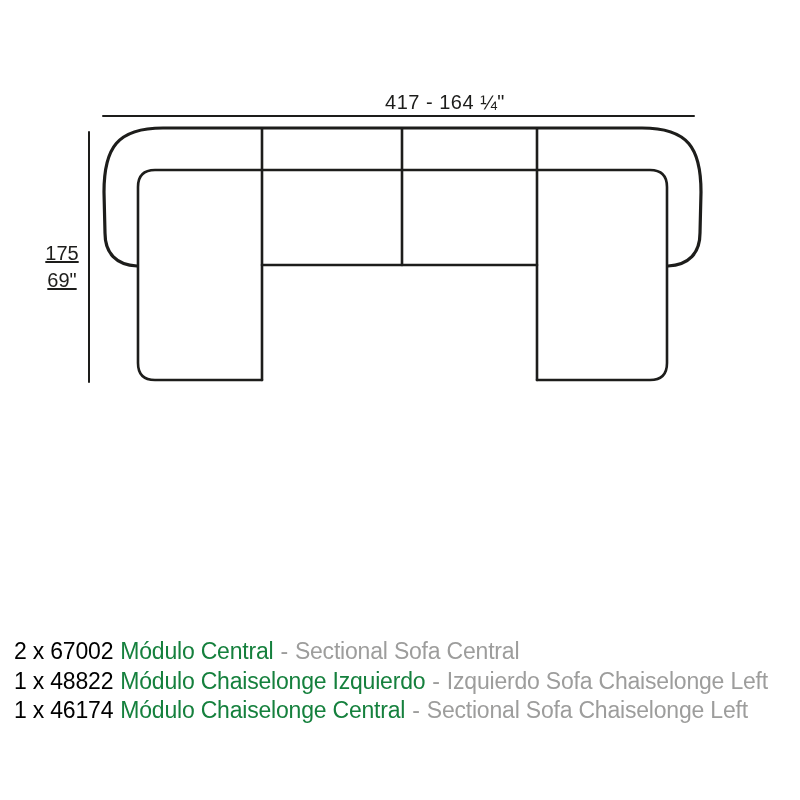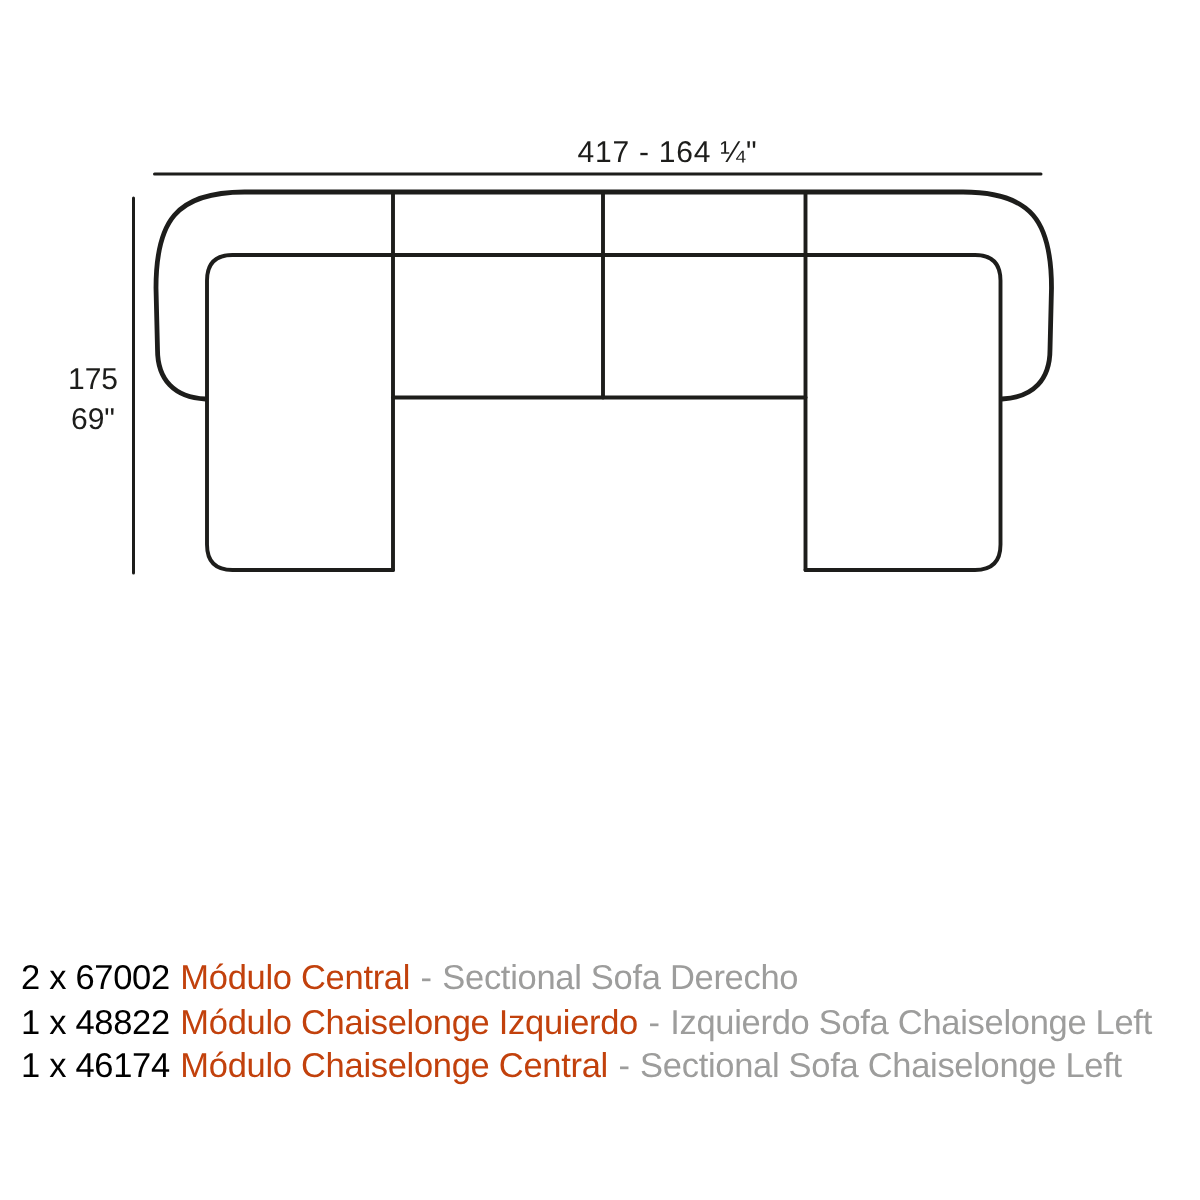--- a/index.html
+++ b/index.html
@@ -21,31 +21,32 @@
     letter-spacing: 0.5px;
     color: #1d1d1b;
   }
   .dim-height {
     position: absolute;
     left: 35px; top: 240px; width: 54px;
     text-align: center;
     font-size: 20px;
     line-height: 27px;
     color: #1d1d1b;
+    text-decoration: underline;
   }
   .module-list {
     position: absolute;
     left: 14px; top: 637px;
     font-size: 23px;
     line-height: 29.5px;
     white-space: nowrap;
     letter-spacing: -0.2px;
   }
   .module-row .qty { font-weight: normal; color: #000000; margin-right: 7px; }
-  .module-row .es  { color: #c2410c; }
+  .module-row .es  { color: #15803d; }
   .module-row .sep { color: #9d9d9c; margin: 0 7px; }
   .module-row .en  { color: #9d9d9c; }
 </style>
 </head>
 <body>
 
 <div class="stage">
 
   <svg class="drawing" width="800" height="800" viewBox="0 0 800 800">
     <g fill="none" stroke="#1d1d1b" stroke-linecap="round" stroke-linejoin="round">
@@ -83,21 +84,21 @@
 
   <div class="dim-width">417 - 164 ¼"</div>
 
   <div class="dim-height">
     <div>175</div>
     <div>69"</div>
   </div>
 
   <div class="module-list">
     <div class="module-row">
-      <span class="qty">2 x 67002</span><span class="es">Módulo Central</span><span class="sep">-</span><span class="en">Sectional Sofa Derecho</span>
+      <span class="qty">2 x 67002</span><span class="es">Módulo Central</span><span class="sep">-</span><span class="en">Sectional Sofa Central</span>
     </div>
     <div class="module-row">
       <span class="qty">1 x 48822</span><span class="es">Módulo Chaiselonge Izquierdo</span><span class="sep">-</span><span class="en">Izquierdo Sofa Chaiselonge Left</span>
     </div>
     <div class="module-row">
       <span class="qty">1 x 46174</span><span class="es">Módulo Chaiselonge Central</span><span class="sep">-</span><span class="en">Sectional Sofa Chaiselonge Left</span>
     </div>
   </div>
 
 </div>

